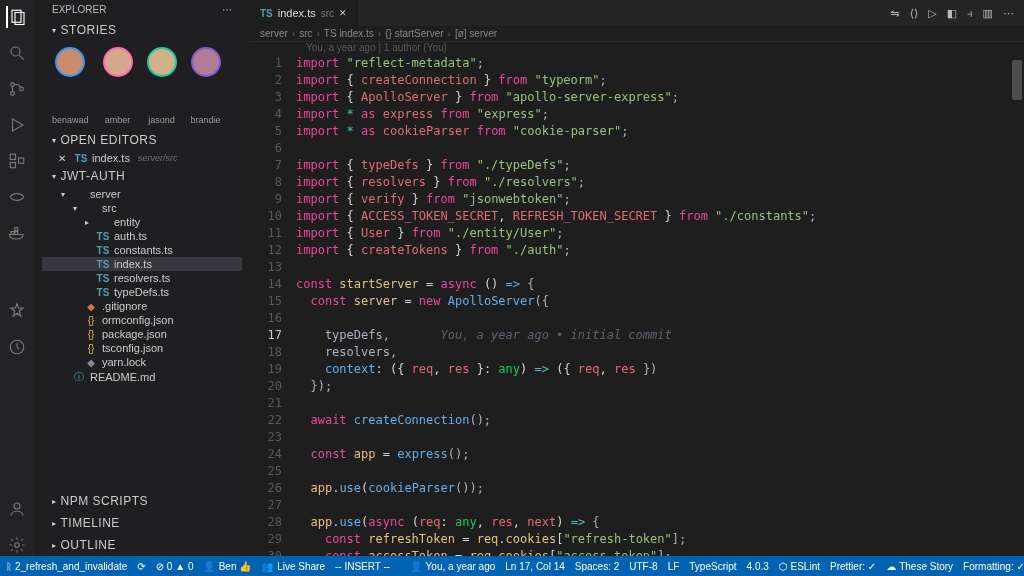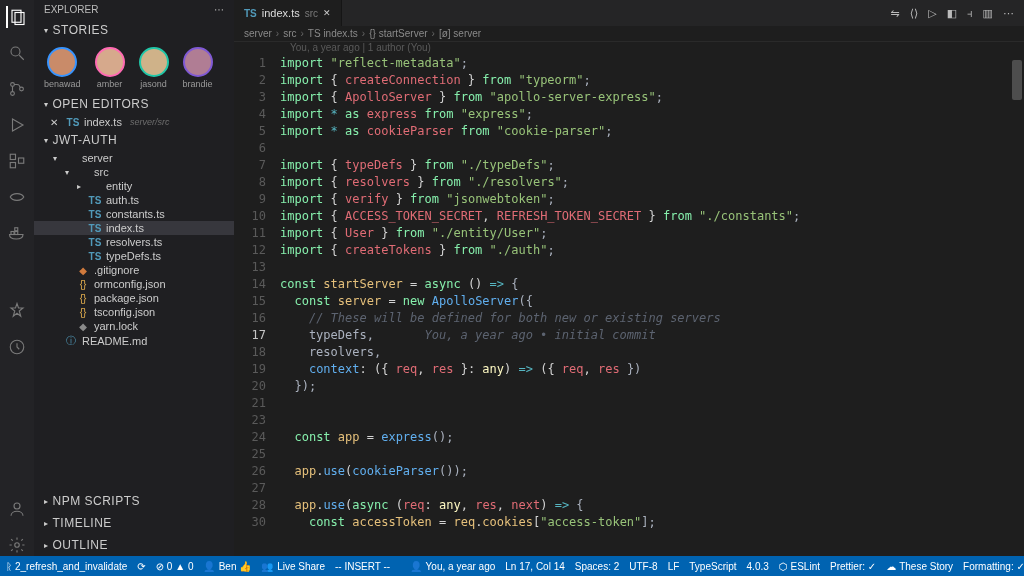--- a/index.html
+++ b/index.html
@@ -1,31 +1,31 @@
 <!DOCTYPE html>
 <html><head>
 <meta charset="utf-8">
 <style>
 * { margin:0; padding:0; box-sizing:border-box; }
 body { width:1024px; height:576px; overflow:hidden; background:#1e1e1e; font-family:"Segoe UI",Arial,sans-serif; font-size:11px; color:#ccc; display:flex; flex-direction:column; }
-.workbench { display:flex; flex:1; overflow:hidden; }
+.workbench { display:flex; flex:1; overflow:hidden;gap:8px; }
 .activity-bar { width:34px; background:#232326; display:flex; flex-direction:column; align-items:center; padding-top:6px; gap:14px; }
 .activity-bar .act-icon { width:22px; height:22px; display:flex; align-items:center; justify-content:center; color:#7a7a7a; cursor:pointer; }
 .activity-bar .act-icon.active { color:#fff; border-left:2px solid #fff; padding-left:0; }
 .activity-bar .spacer { flex:1; }
 .sidebar { width:200px; background:#1f1f22; display:flex; flex-direction:column; font-size:11px; overflow:hidden; }
 .sb-head { display:flex; justify-content:space-between; align-items:center; padding:4px 10px; color:#bbb; font-size:10px; }
 .sb-head .dots { color:#bbb; }
 .sb-sec-title { font-size:12px; letter-spacing:.5px; color:#ccc; padding:4px 10px; display:flex; align-items:center; gap:4px; }
 .sb-sec-title::before { content:"▾"; font-size:8px; color:#ccc; }
 .sb-sec-title.collapsed::before { content:"▸"; }
 .avatars { display:flex; gap:14px; padding:6px 10px 4px; }
 .av { display:flex; flex-direction:column; align-items:center; gap:2px; }
 .av-circ { width:30px; height:30px; border-radius:50%; border:2px solid; }
-.av-name { font-size:9px; color:#9a9a9a; }
+.av-name { font-size:9px; color:#9a9a9a;margin-top:36px; }
 .tree { flex:1; overflow:auto; }
 .tree-item { display:flex; align-items:center; gap:4px; padding:1px 6px; cursor:pointer; white-space:nowrap; }
 .tree-item.selected { background:#37373d; }
 .tree-item .chev { width:10px; font-size:8px; color:#ccc; display:inline-block; text-align:center; }
 .tree-item .ficon { width:14px; text-align:center; font-size:10px; }
 .tree-item .flabel { color:#ccc; font-size:11px; }
 .tree-item .faside { color:#6e6e6e; font-size:9px; margin-left:4px;font-style:italic; }
 .tree-item .close { color:#ccc; width:12px; font-size:10px; }
 .main { flex:1; display:flex; flex-direction:column; background:#1e1e1e; position:relative; }
 .tabbar { height:26px; display:flex; align-items:stretch; background:#252526; }
@@ -35,21 +35,21 @@
 .tab-actions { margin-left:auto; display:flex; align-items:center; gap:10px; padding:0 10px; color:#bbb; }
 .tab-actions svg, .tab-actions span { cursor:pointer; }
 .crumbs { height:16px; display:flex; align-items:center; gap:4px; padding:0 10px; font-size:10px; color:#8a8a8a; border-bottom:1px solid #2a2a2a; }
 .crumbs .sep { color:#666; }
 .blame { padding:0 10px 2px 56px; font-size:10px; color:#5a5a5a; }
 .editor { flex:1; overflow:auto; background:#1e1e1e; font-family:Menlo,Consolas,monospace; font-size:12px; line-height:17px; }
 .line { display:flex; }
 .gutter { width:46px; text-align:right; padding-right:14px; color:#5a5a5a; user-select:none; }
 .line.cur .gutter { color:#c6c6c6; }
 .code { white-space:pre; color:#d4d4d4; }
-.tk-k { color:#86efac; } .tk-s { color:#98c379; } .tk-v { color:#e5c07b;margin-top:48px; } .tk-f { color:#61afef; } .tk-i { color:#e06c75; } .tk-c { color:#5c6370; font-style:italic; } .tk-p { color:#abb2bf; } .tk-t { color:#fef9c3;text-align:center; } .tk-o { color:#56b6c2; }
+.tk-k { color:#ec4899; } .tk-s { color:#98c379; } .tk-v { color:#e5c07b;margin-top:48px; } .tk-f { color:#61afef; } .tk-i { color:#e06c75; } .tk-c { color:#5c6370; font-style:italic; } .tk-p { color:#abb2bf; } .tk-t { color:#22c55e;text-align:center; } .tk-o { color:#56b6c2; }
 .scrollbar-v { position:absolute; right:2px; top:60px; width:10px; height:40px; background:#4d4d4d; border-radius:2px; }
 .statusbar { height:20px; background:#0063b1; color:#fff; display:flex; align-items:center; font-size:10px; padding:0 6px; gap:10px; }
 .statusbar .sb-item { display:flex; align-items:center; gap:3px; cursor:pointer; white-space:nowrap; }
 .statusbar .sb-spacer { flex:1; }
 .ic-ts { color:#519aba; font-weight:bold; }
 .ic-json { color:#e8b24f; }
 .ic-git { color:#d07a3d; }
 .ic-file { color:#8a8a8a; }
 .ic-md { color:#519aba; }
 .indent-1 { padding-left:16px; } .indent-2 { padding-left:28px; } .indent-3 { padding-left:40px; }
@@ -340,21 +340,20 @@
         <div class="line">
           <div class="gutter">14</div>
           <div class="code"><span class="tk-k">const</span><span> </span><span class="tk-v">startServer</span><span> = </span><span class="tk-k">async</span><span> () </span><span class="tk-o">=&gt;</span><span class="tk-p"> {</span></div>
         </div>
         <div class="line">
           <div class="gutter">15</div>
           <div class="code"><span>  </span><span class="tk-k">const</span><span> </span><span class="tk-v">server</span><span> = </span><span class="tk-k">new</span><span> </span><span class="tk-f">ApolloServer</span><span class="tk-p">({</span></div>
         </div>
         <div class="line">
           <div class="gutter">16</div>
-          <div class="code"><span>    </span><span class="tk-c">// These will be defined for both new or existing servers</span></div>
         </div>
         <div class="line cur">
           <div class="gutter">17</div>
           <div class="code"><span class="tk-p">    typeDefs,</span><span class="tk-c">       You, a year ago • initial commit</span></div>
         </div>
         <div class="line">
           <div class="gutter">18</div>
           <div class="code"><span class="tk-p">    resolvers,</span></div>
         </div>
         <div class="line">
@@ -363,20 +362,24 @@
         </div>
         <div class="line">
           <div class="gutter">20</div>
           <div class="code"><span class="tk-p">  });</span></div>
         </div>
         <div class="line">
           <div class="gutter">21</div>
           <div class="code"></div>
         </div>
         <div class="line">
+          <div class="gutter">22</div>
+          <div class="code"><span>  </span><span class="tk-k">await</span><span> </span><span class="tk-f">createConnection</span><span class="tk-p">();</span></div>
+        </div>
+        <div class="line">
           <div class="gutter">23</div>
           <div class="code"></div>
         </div>
         <div class="line">
           <div class="gutter">24</div>
           <div class="code"><span>  </span><span class="tk-k">const</span><span> </span><span class="tk-v">app</span><span> = </span><span class="tk-f">express</span><span class="tk-p">();</span></div>
         </div>
         <div class="line">
           <div class="gutter">25</div>
           <div class="code"></div>
@@ -385,20 +388,24 @@
           <div class="gutter">26</div>
           <div class="code"><span>  </span><span class="tk-v">app</span><span>.</span><span class="tk-f">use</span><span>(</span><span class="tk-f">cookieParser</span><span class="tk-p">());</span></div>
         </div>
         <div class="line">
           <div class="gutter">27</div>
           <div class="code"></div>
         </div>
         <div class="line">
           <div class="gutter">28</div>
           <div class="code"><span>  </span><span class="tk-v">app</span><span>.</span><span class="tk-f">use</span><span>(</span><span class="tk-k">async</span><span> (</span><span class="tk-i">req</span><span>: </span><span class="tk-t">any</span><span>, </span><span class="tk-i">res</span><span>, </span><span class="tk-i">next</span><span>) </span><span class="tk-o">=&gt;</span><span class="tk-p"> {</span></div>
+        </div>
+        <div class="line">
+          <div class="gutter">29</div>
+          <div class="code"><span>    </span><span class="tk-k">const</span><span> </span><span class="tk-v">refreshToken</span><span> = </span><span class="tk-v">req</span><span>.</span><span class="tk-v">cookies</span><span>[</span><span class="tk-s">"refresh-token"</span><span class="tk-p">];</span></div>
         </div>
         <div class="line">
           <div class="gutter">30</div>
           <div class="code"><span>    </span><span class="tk-k">const</span><span> </span><span class="tk-v">accessToken</span><span> = </span><span class="tk-v">req</span><span>.</span><span class="tk-v">cookies</span><span>[</span><span class="tk-s">"access-token"</span><span class="tk-p">];</span></div>
         </div>
       </div>
     <div class="scrollbar-v"></div>
   </div>
 </div>
 

